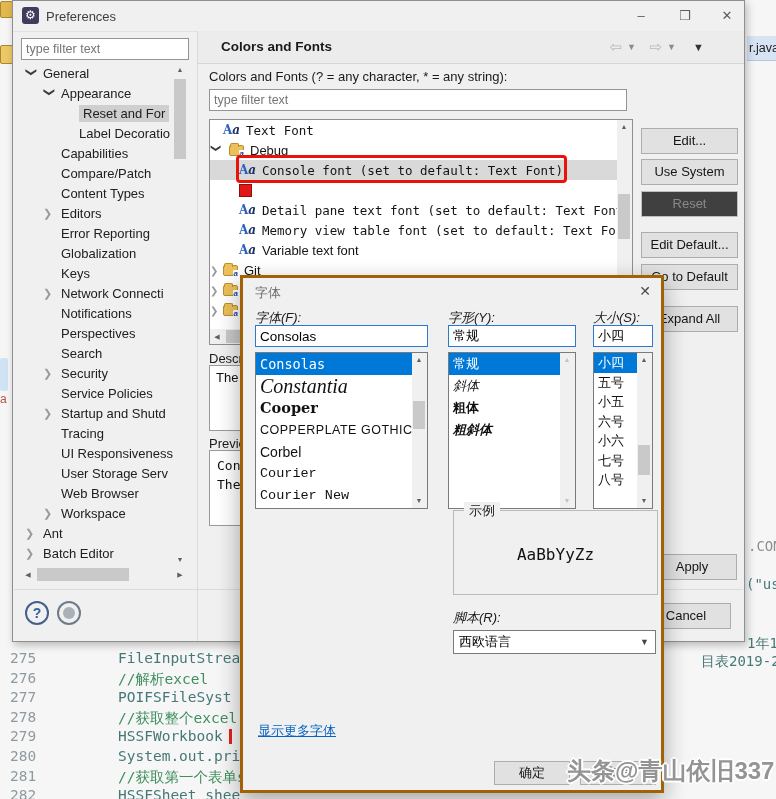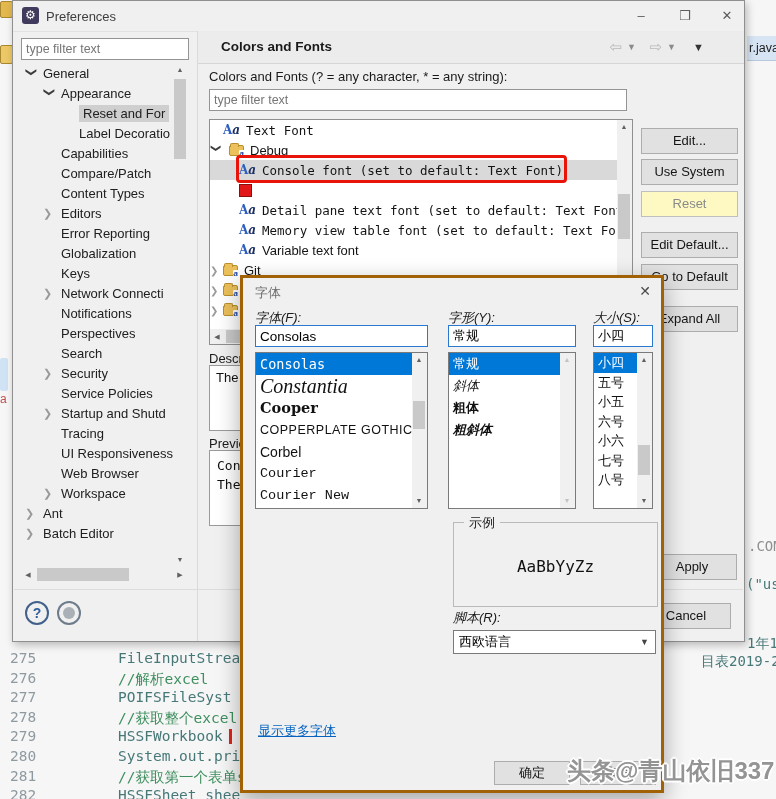--- a/index.html
+++ b/index.html
@@ -60,42 +60,42 @@
   .aa i{color:#1c2f66;font-weight:bold;}
   .folder{display:inline-block;position:relative;width:15px;height:11px;background:#ecc05a;border:1px solid #b98f2e;border-radius:2px;flex:0 0 15px;box-sizing:border-box;}
   .folder:before{content:"";position:absolute;left:0;top:-3px;width:7px;height:3px;background:#ecc05a;border:1px solid #b98f2e;border-bottom:none;border-radius:2px 2px 0 0;}
   .folder .bdg{position:absolute;right:-2px;bottom:-3px;font-size:8px;font-weight:bold;font-style:italic;color:#1c3fa0;background:#fff;line-height:8px;padding:0 1px;border-radius:1px;}
   .swatch{display:inline-block;width:13px;height:13px;background:#e21717;border:1px solid #8c0f0f;flex:0 0 13px;box-sizing:border-box;}
   .gap5{width:6px;flex:0 0 6px;}
   #annot-rect{position:absolute;left:236px;top:155px;width:331px;height:28px;border:3px solid #ea1309;border-radius:4px;box-sizing:border-box;z-index:20;}
   .field-label{position:absolute;font-size:13px;color:#1a1a1a;}
   .white-box{position:absolute;background:#fff;border:1px solid #9a9a9a;box-sizing:border-box;font-size:13px;color:#111;}
   .btn{position:absolute;left:628px;width:97px;height:26px;background:#e1e1e1;border:1px solid #adadad;box-sizing:border-box;text-align:center;line-height:24px;font-size:13px;color:#151515;}
-  .btn.disabled{color:#8a8a8a;background:#fef9c3;border-color:#bfbfbf;}
+  .btn.disabled{color:#8a8a8a;background:#404040;border-color:#bfbfbf;}
   
   #font-dialog{position:absolute;left:240px;top:275px;width:424px;height:518px;background:#f0f0f0;border:3px solid #a16207;box-sizing:border-box;z-index:30;box-shadow:0 8px 22px rgba(0,0,0,.33);}
   #dlg-title{position:absolute;left:12px;top:6px;font-size:13px;color:#6e6e6e;}
   #dlg-close{position:absolute;right:10px;top:5px;font-size:14px;color:#4a4a4a;}
   .dlg-label{position:absolute;font-size:13px;color:#1a1a1a;font-style:italic;}
   .dlg-input{position:absolute;height:22px;border:1px solid #2979d1;background:#fff;font-size:13px;padding:0 4px;box-sizing:border-box;font-family:"Liberation Sans",sans-serif;}
   .dlg-list{position:absolute;top:74px;height:157px;background:#fff;border:1px solid #7a7a7a;box-sizing:border-box;overflow:hidden;}
   .opt{height:22px;line-height:22px;padding-left:4px;font-size:13px;color:#111;white-space:nowrap;overflow:hidden;}
   .opt.sel{background:#0078d7;color:#fff;}
   .f-consolas{font-family:"DejaVu Sans Mono",monospace;font-size:13.5px;}
   .f-constantia{font-family:"Liberation Serif",serif;font-size:20px;font-style:italic;}
   .f-cooper{font-family:"DejaVu Serif",serif;font-weight:bold;font-size:14.5px;}
   .f-copperplate{font-family:"Liberation Sans",sans-serif;font-size:12.5px;letter-spacing:.5px;}
   .f-corbel{font-family:"Liberation Sans",sans-serif;font-size:14px;}
   .f-courier{font-family:"Liberation Mono",monospace;font-size:13.5px;}
   .f-couriernew{font-family:"Liberation Mono",monospace;font-size:13.5px;}
   .s-italic{font-style:italic;}
   .s-bold{font-weight:bold;}
   .s-bolditalic{font-weight:bold;font-style:italic;}
   .opt.sz{height:19.5px;line-height:19.5px;}
-  #sample-box{position:absolute;left:210px;top:244px;width:203px;height:83px;border:1px solid #bababa;}
+  #sample-box{position:absolute;left:210px;top:232px;width:203px;height:83px;border:1px solid #bababa;}
   #sample-legend{position:absolute;left:10px;top:-9px;background:#f0f0f0;padding:0 5px;font-size:13px;color:#1a1a1a;}
   #sample-text{position:absolute;left:0;right:0;top:34px;text-align:center;font-family:"DejaVu Sans Mono",monospace;font-size:16px;color:#111;}
   #script-select{position:absolute;left:210px;top:352px;width:203px;height:24px;background:#fff;border:1px solid #7a7a7a;box-sizing:border-box;font-size:13px;line-height:22px;padding-left:5px;}
   #script-select .dd{position:absolute;right:6px;top:0;font-size:9px;color:#444;}
   #more-fonts{position:absolute;left:15px;top:444px;font-size:13px;color:#0563c1;text-decoration:underline;}
   .dlg-btn{position:absolute;top:483px;width:76px;height:24px;background:#e1e1e1;border:1px solid #adadad;box-sizing:border-box;text-align:center;line-height:22px;font-size:13px;color:#151515;}
   
   #watermark{position:absolute;left:567px;top:755px;z-index:40;font-size:24px;font-weight:bold;color:#949494;white-space:nowrap;
     text-shadow:-2px 0 0 #fff,2px 0 0 #fff,0 -2px 0 #fff,0 2px 0 #fff,-1px -1px 0 #fff,1px 1px 0 #fff,1px -1px 0 #fff,-1px 1px 0 #fff;}
 </style>
@@ -211,20 +211,24 @@
         <div class="side-row" style="padding-left: 22px;">
           <span style="flex: 0 0 18px;"></span>
           <span>Tracing</span>
         </div>
         <div class="side-row" style="padding-left: 22px;">
           <span style="flex: 0 0 18px;"></span>
           <span>UI Responsiveness</span>
         </div>
         <div class="side-row" style="padding-left: 22px;">
           <span style="flex: 0 0 18px;"></span>
+          <span>User Storage Serv</span>
+        </div>
+        <div class="side-row" style="padding-left: 22px;">
+          <span style="flex: 0 0 18px;"></span>
           <span>Web Browser</span>
         </div>
         <div class="side-row" style="padding-left: 22px;">
           <span class="chev col">❯</span>
           <span>Workspace</span>
         </div>
         <div class="side-row" style="padding-left: 4px;">
           <span class="chev col">❯</span>
           <span>Ant</span>
         </div>

